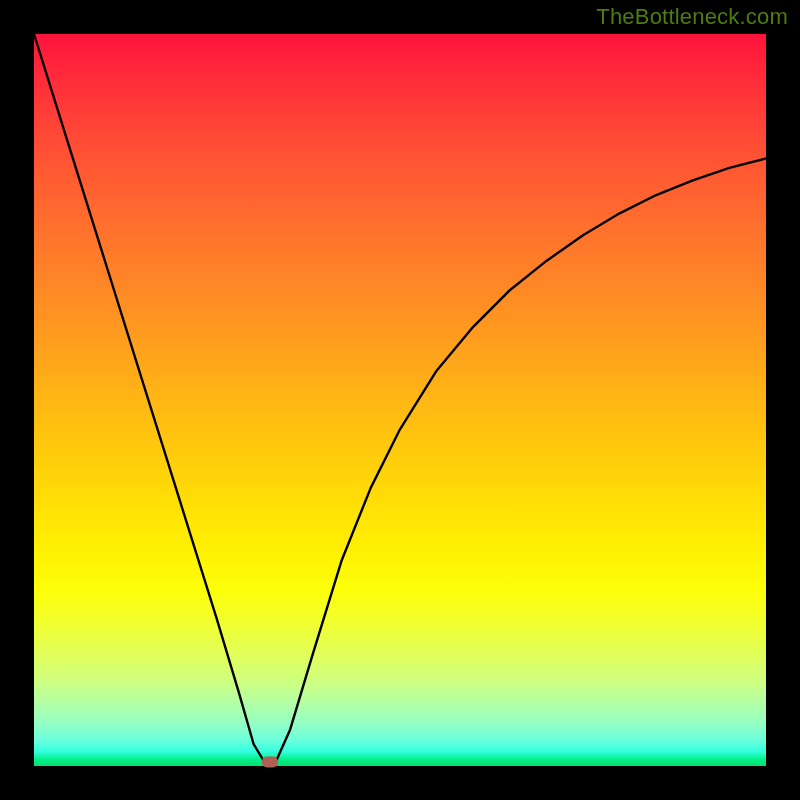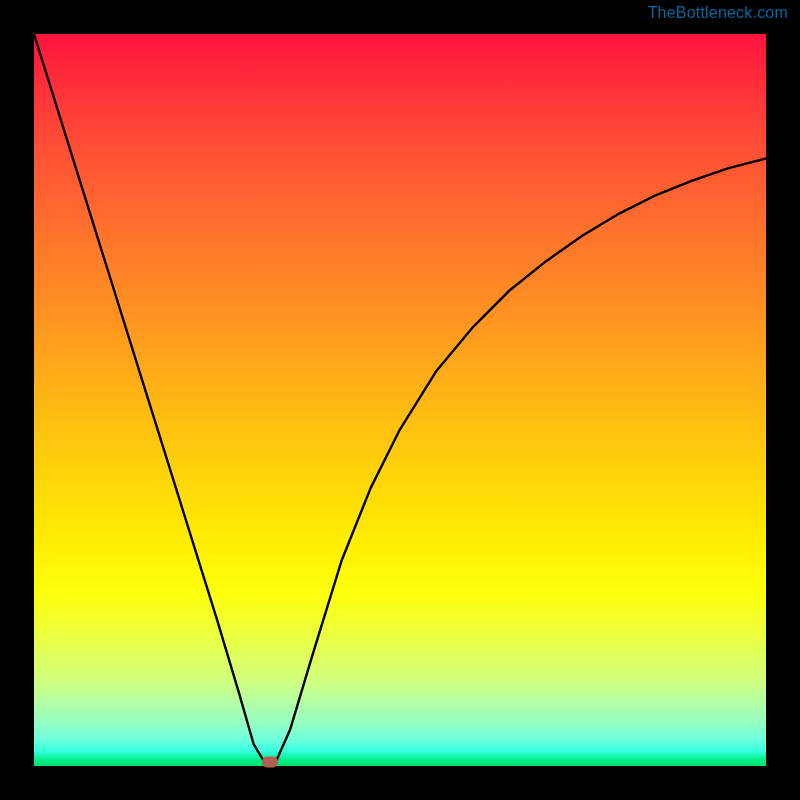--- a/index.html
+++ b/index.html
@@ -8,22 +8,22 @@
     position: relative;
     width: 800px;
     height: 800px;
     background: #000;
   }
   .watermark {
     position: absolute;
     top: 4px;
     right: 12px;
     font-family: Arial, Helvetica, sans-serif;
-    font-size: 16px;
-    color: #0369a1;
+    font-size: 22px;
+    color: #4d7c0f;
     letter-spacing: 0.2px;
   }
   .plot-area {
     position: absolute;
     left: 34px;
     top: 34px;
     width: 732px;
     height: 732px;
     background: linear-gradient(to bottom,
       #ff143c 0%,

